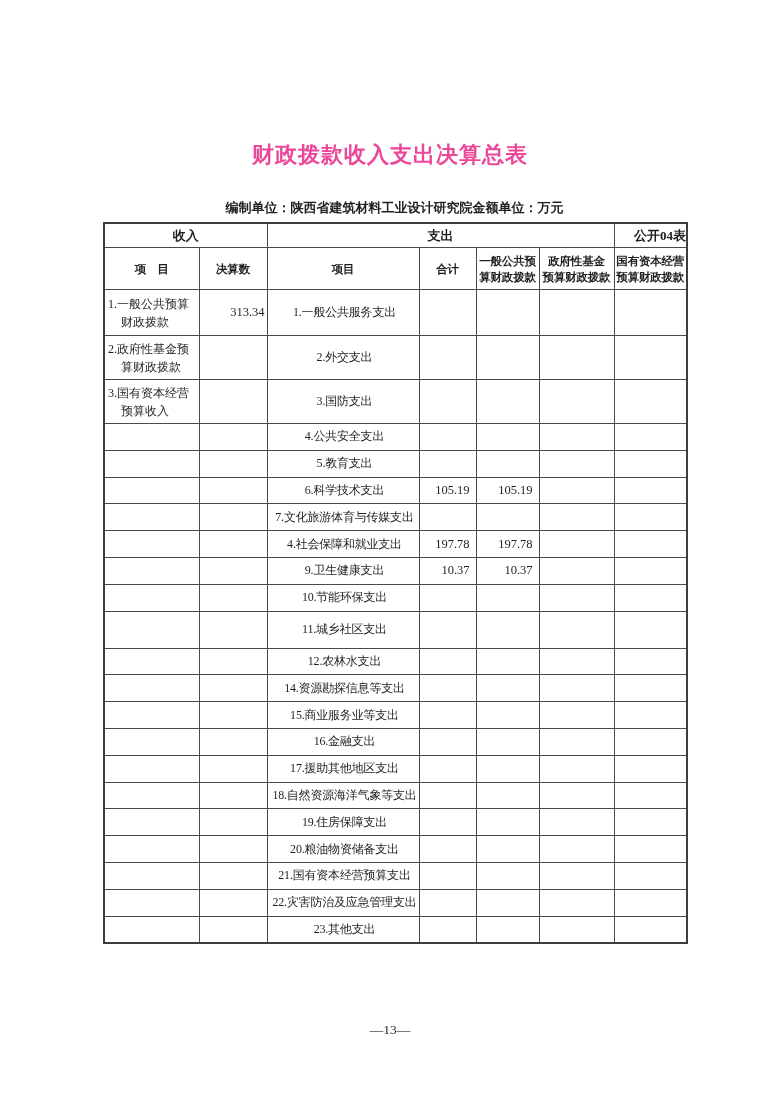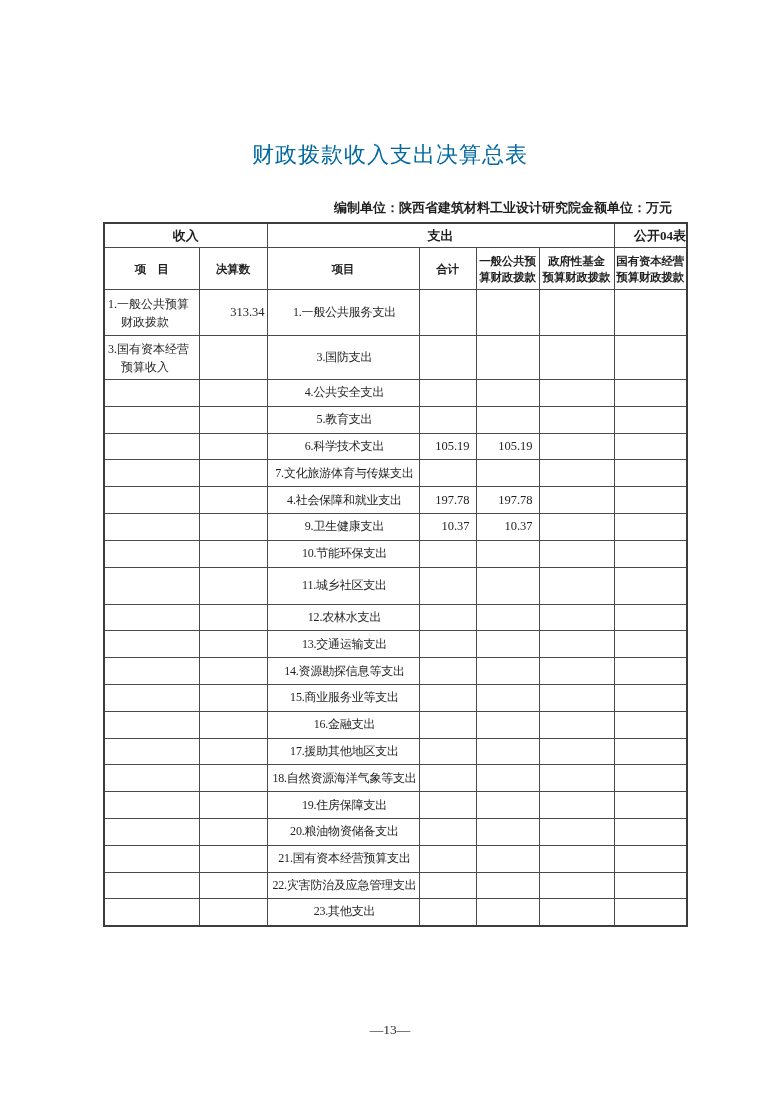--- a/index.html
+++ b/index.html
@@ -15,37 +15,37 @@
   .page {
     position: relative;
     width: 780px; height: 1103px;
     background: #ffffff;
   }
   .doc-title {
     position: absolute;
     top: 140px; left: 0; width: 780px;
     text-align: center;
     font-size: 22px;
-    font-weight: normal;
+    font-weight: bold;
     letter-spacing: 1px;
-    color: #0369a1;
+    color: #ec4899;
   }
   .form-code {
     position: absolute;
     top: 179px; left: 103px; width: 583px;
     text-align: right;
     font-size: 13px;
     font-weight: bold;
     margin-top: 48px;
   }
   .meta-row {
     position: absolute;
-    top: 199px; left: 89px; width: 583px;
+    top: 199px; left: 103px; width: 583px;
     display: flex;
-    justify-content: flex-end;
+    justify-content: center;
     font-size: 13px;
     font-weight: bold;
   }
   table.budget {
     position: absolute;
     top: 222px; left: 103px;
     width: 583px;
     border-collapse: collapse;
     table-layout: fixed;
     border: 2px solid #3d3d3d;
@@ -149,20 +149,32 @@
           </td>
           <td class="c-num c-income-val">313.34</td>
           <td class="c-label">1.一般公共服务支出</td>
           <td class="c-num"></td>
           <td class="c-num"></td>
           <td class="c-num"></td>
           <td class="c-num"></td>
         </tr>
         <tr style="height: 44px;">
           <td class="c-income">
+            <div class="ln1">2.政府性基金预</div>
+            <div class="ln2">算财政拨款</div>
+          </td>
+          <td class="c-num c-income-val"></td>
+          <td class="c-label">2.外交支出</td>
+          <td class="c-num"></td>
+          <td class="c-num"></td>
+          <td class="c-num"></td>
+          <td class="c-num"></td>
+        </tr>
+        <tr style="height: 44px;">
+          <td class="c-income">
             <div class="ln1">3.国有资本经营</div>
             <div class="ln2">预算收入</div>
           </td>
           <td class="c-num c-income-val"></td>
           <td class="c-label">3.国防支出</td>
           <td class="c-num"></td>
           <td class="c-num"></td>
           <td class="c-num"></td>
           <td class="c-num"></td>
         </tr>
@@ -243,29 +255,20 @@
           <td class="c-num c-income-val"></td>
           <td class="c-label">12.农林水支出</td>
           <td class="c-num"></td>
           <td class="c-num"></td>
           <td class="c-num"></td>
           <td class="c-num"></td>
         </tr>
         <tr style="height: 26.8px;">
           <td class="c-income"></td>
           <td class="c-num c-income-val"></td>
-          <td class="c-label">13.交通运输支出</td>
-          <td class="c-num"></td>
-          <td class="c-num"></td>
-          <td class="c-num"></td>
-          <td class="c-num"></td>
-        </tr>
-        <tr style="height: 26.8px;">
-          <td class="c-income"></td>
-          <td class="c-num c-income-val"></td>
           <td class="c-label">14.资源勘探信息等支出</td>
           <td class="c-num"></td>
           <td class="c-num"></td>
           <td class="c-num"></td>
           <td class="c-num"></td>
         </tr>
         <tr style="height: 26.8px;">
           <td class="c-income"></td>
           <td class="c-num c-income-val"></td>
           <td class="c-label">15.商业服务业等支出</td>

